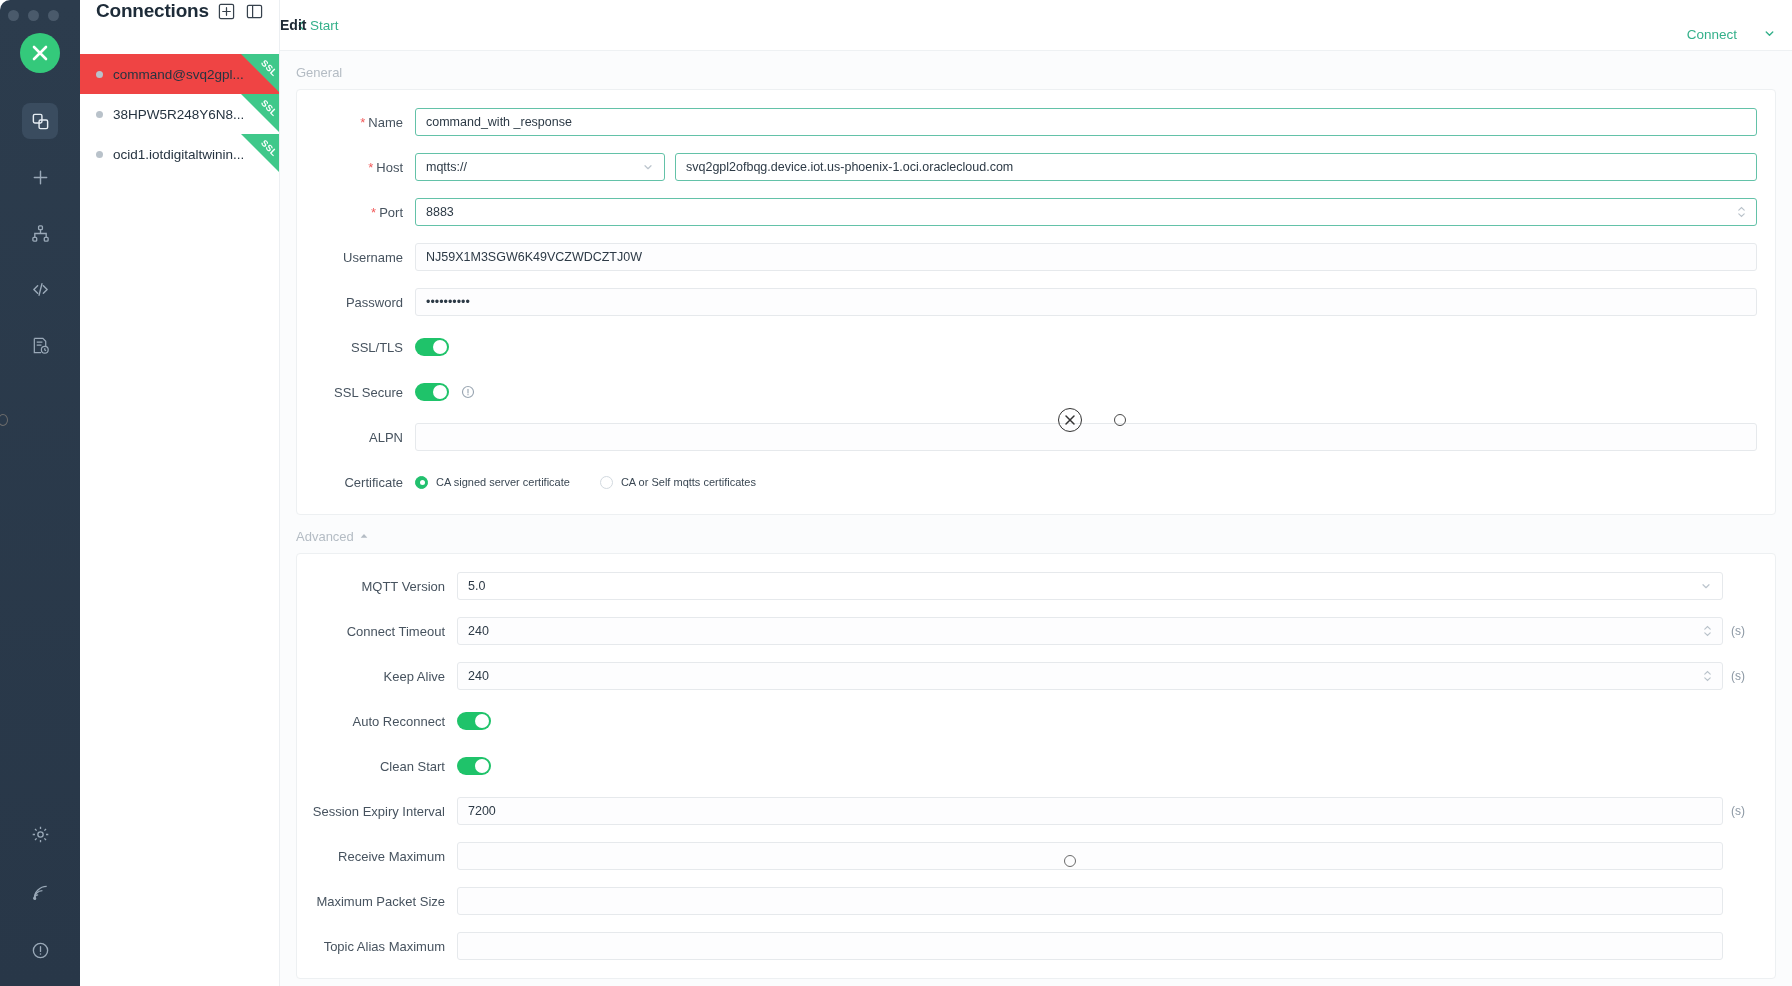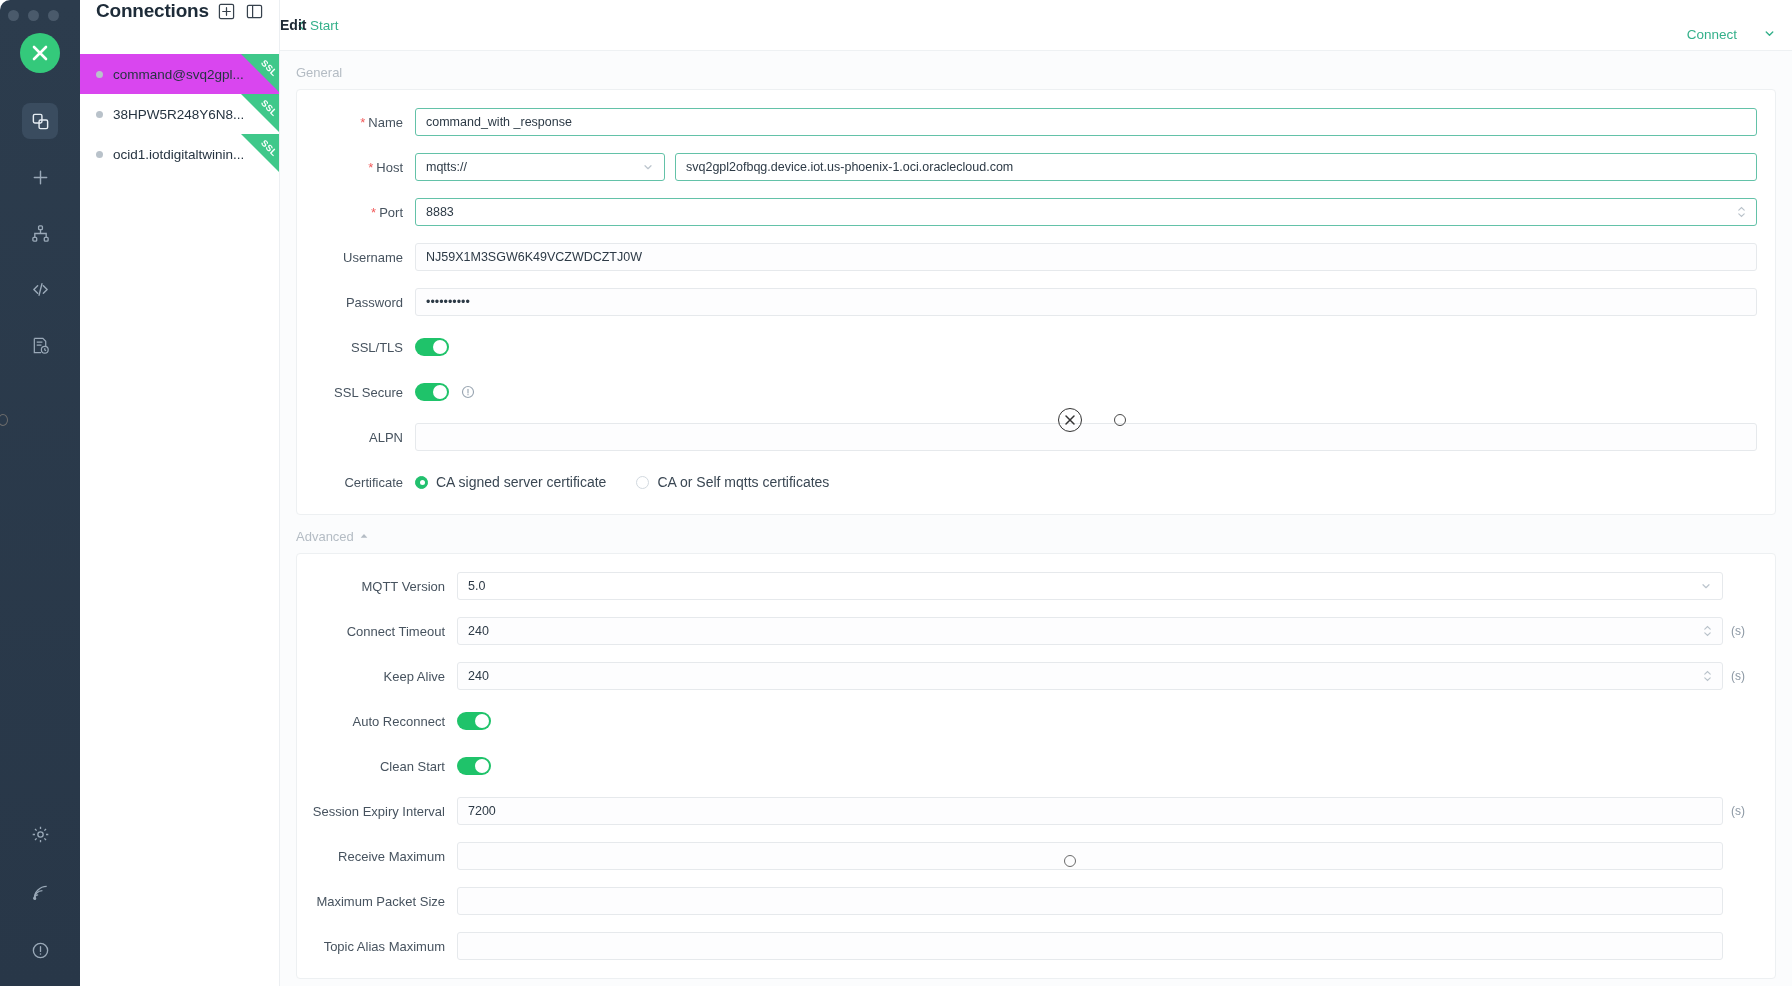--- a/index.html
+++ b/index.html
@@ -48,21 +48,21 @@
     height: 52px; display: flex; align-items: flex-start;
     padding: 0 14px 0 16px; gap: 8px;
   }
   .sb-title { font-size: 19px; font-weight: 700; color: #1d2b38; flex: 1; letter-spacing: -0.2px; }
   .sb-ico { width: 22px; height: 22px; color: #36414c; display: flex; align-items: center; justify-content: center; cursor: pointer; }
   .conn-list { padding-top: 2px; }
   .conn-item {
     position: relative; height: 40px; display: flex; align-items: center;
     padding-left: 16px; gap: 10px; overflow: hidden; cursor: pointer;
   }
-  .conn-item.selected { background: #d946ef; }
+  .conn-item.selected { background: #ef4444; }
   .dot { width: 7px; height: 7px; border-radius: 50%; background: #b9c2ca; flex: 0 0 7px; }
   .conn-name { font-size: 13.5px; color: #263441; white-space: nowrap; overflow: hidden; }
   .ssl-flag {
     position: absolute; right: 0; top: 0; width: 38px; height: 38px; overflow: hidden;
   }
   .ssl-flag::after {
     content: ""; position: absolute; right: 0; top: 0;
     border-style: solid; border-width: 0 38px 38px 0;
     border-color: transparent #3fc88a transparent transparent;
   }
@@ -122,21 +122,21 @@
   .unit { width: 34px; flex: 0 0 34px; font-size: 12px; color: #8c98a4; padding-left: 8px; }
   .trail-icons { display: flex; align-items: center; gap: 28px; padding-left: 14px; }
   .t-ico { color: #9aa6b2; display: flex; cursor: pointer; }
   .t-ico.teal { color: #3fbf9a; }
 
   .tgl { width: 34px; height: 18px; border-radius: 9px; background: #1fc36a; position: relative; cursor: pointer; }
   .tgl::after { content: ""; position: absolute; top: 2px; right: 2px; width: 14px; height: 14px; border-radius: 50%; background: #fff; }
   .info-i { margin-left: 12px; color: #9aa6b2; display: flex; }
 
   .radio-grp { display: flex; align-items: center; gap: 30px; }
-  .radio { display: flex; align-items: center; gap: 8px; font-size: 14px; color: #3a4753; cursor: pointer; }
+  .radio { display: flex; align-items: center; gap: 8px; font-size: 11px; color: #3a4753; cursor: pointer; }
   .rb { width: 13px; height: 13px; border-radius: 50%; border: 1px solid #d2d9df; background: #fff; position: relative; }
   .rb.on { border-color: #22c06e; background: #22c06e; }
   .rb.on::after { content: ""; position: absolute; top: 3.5px; left: 3.5px; width: 5px; height: 5px; border-radius: 50%; background: #fff; }
 
   
   .cursor-x {
     position: absolute; left: 778px; top: 408px; width: 24px; height: 24px;
     border-radius: 50%; border: 1.6px solid #333; z-index: 50;
     display: flex; align-items: center; justify-content: center; color: #333;
   }

